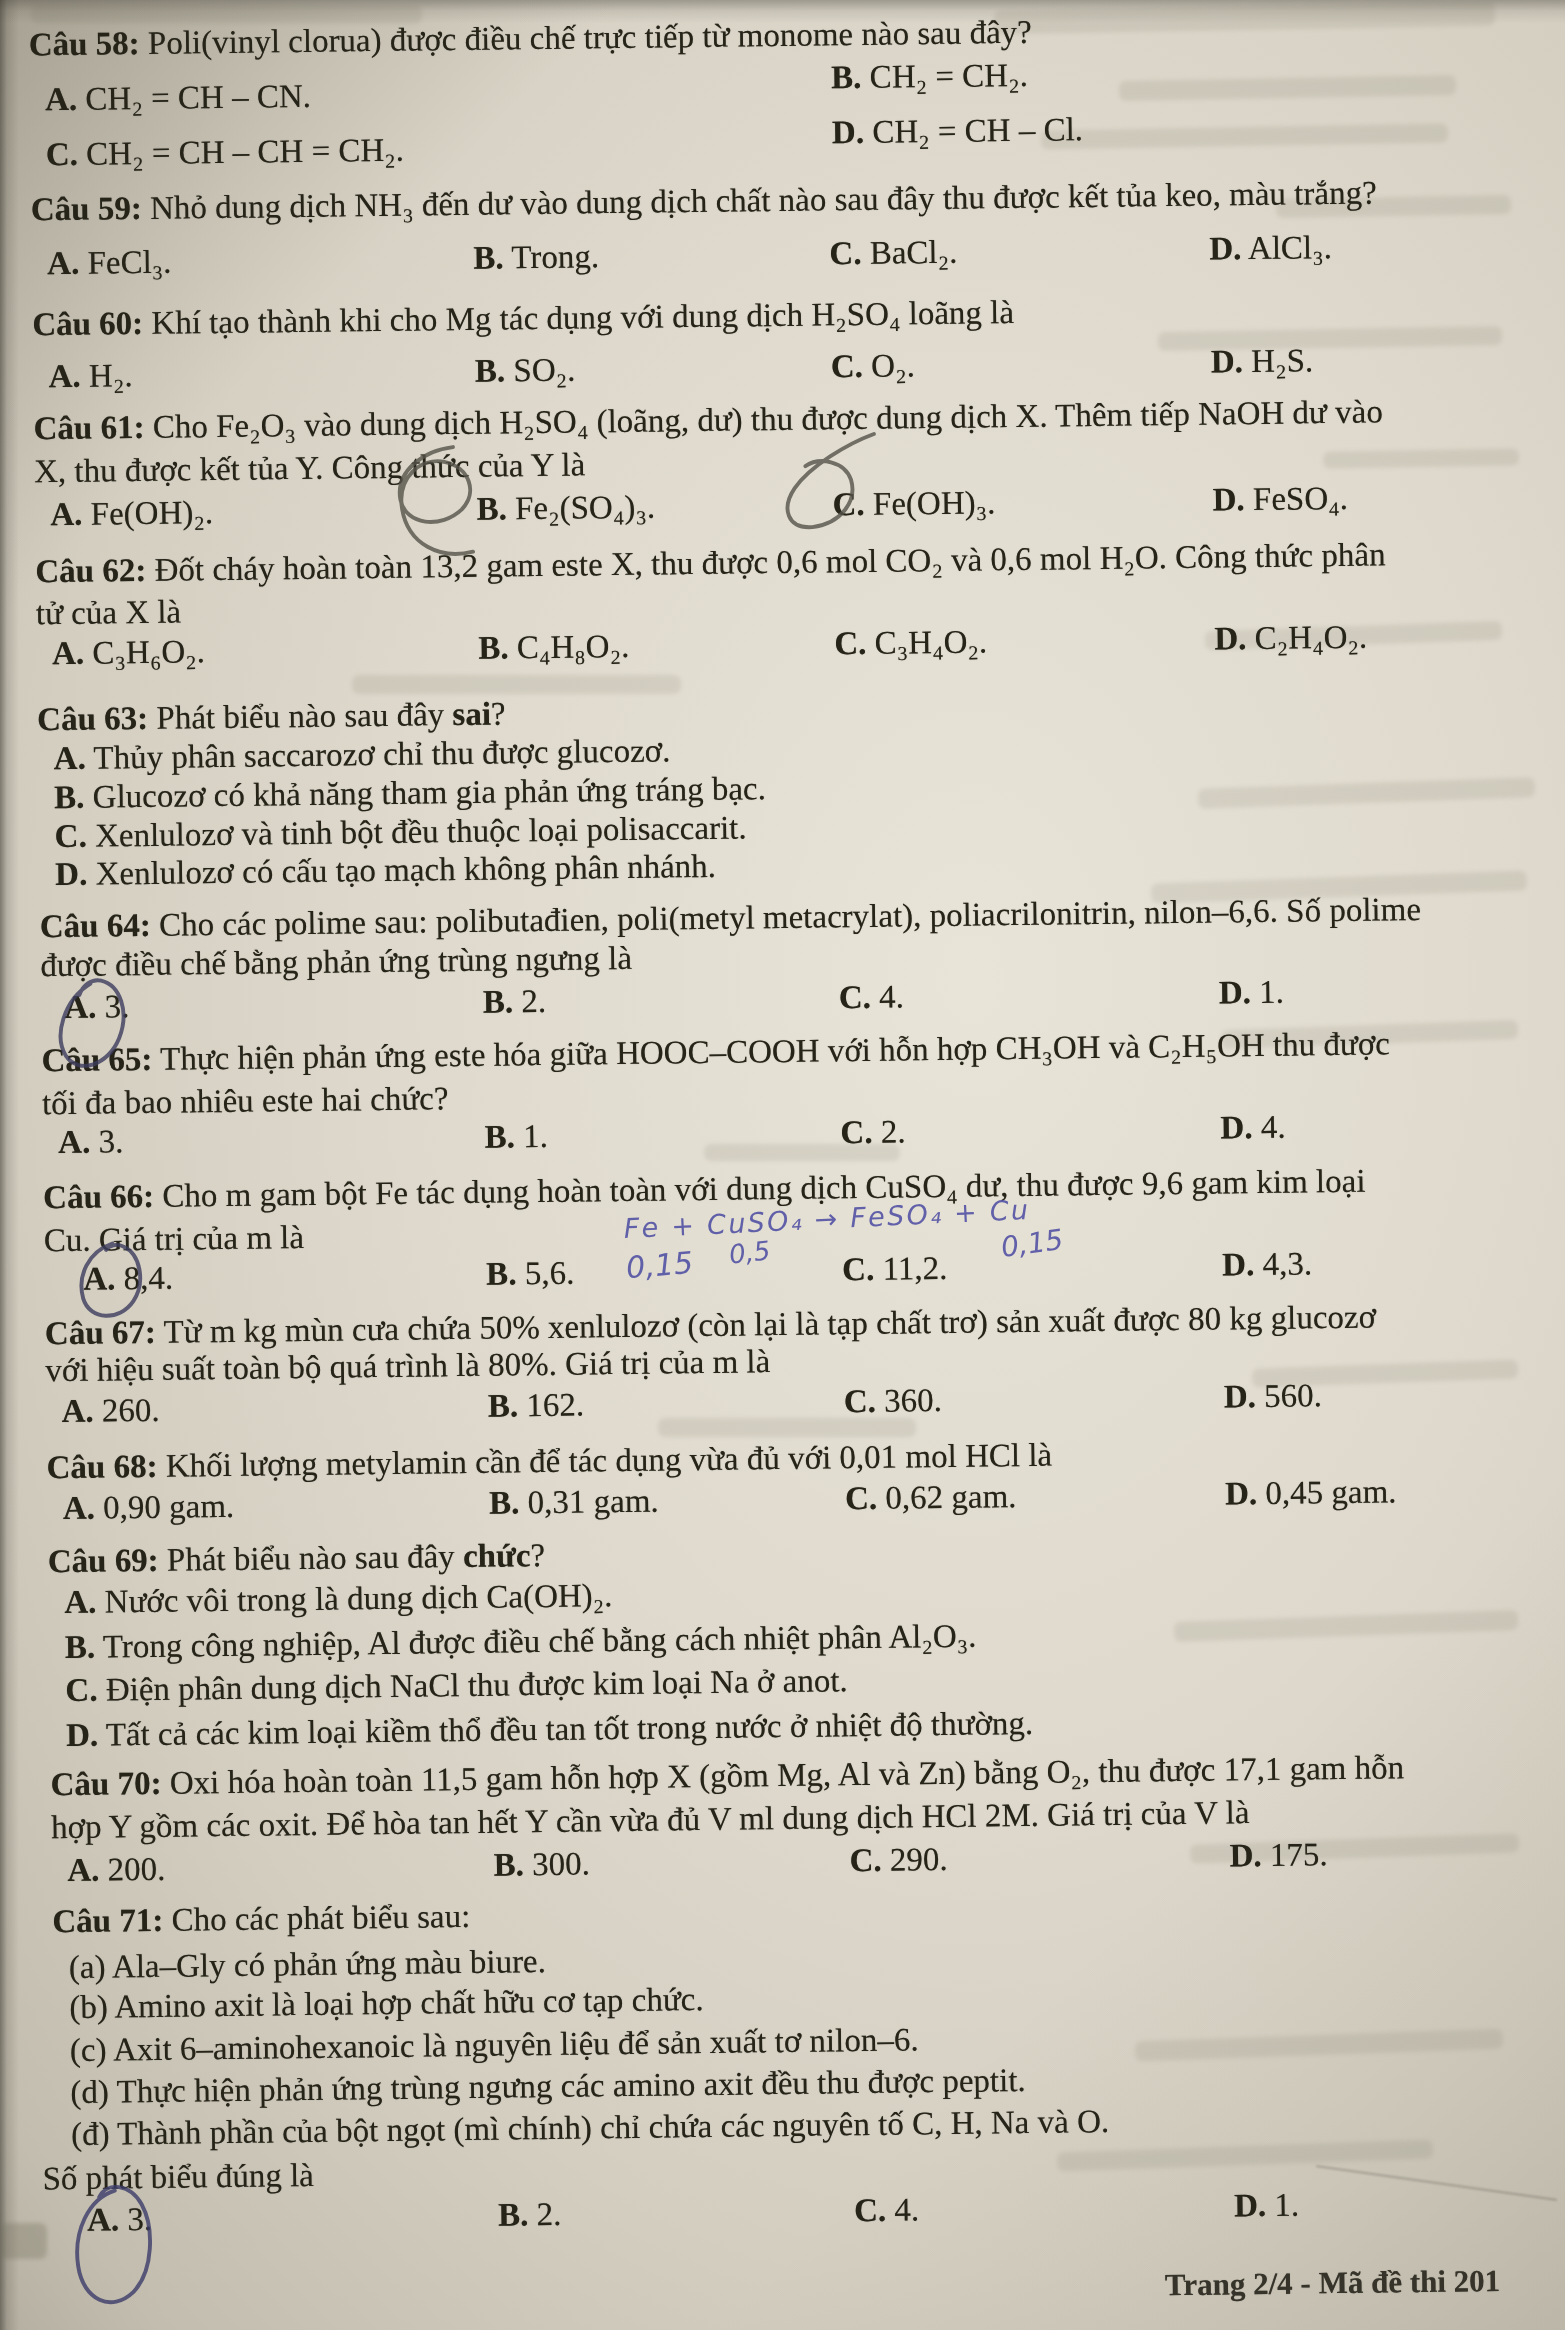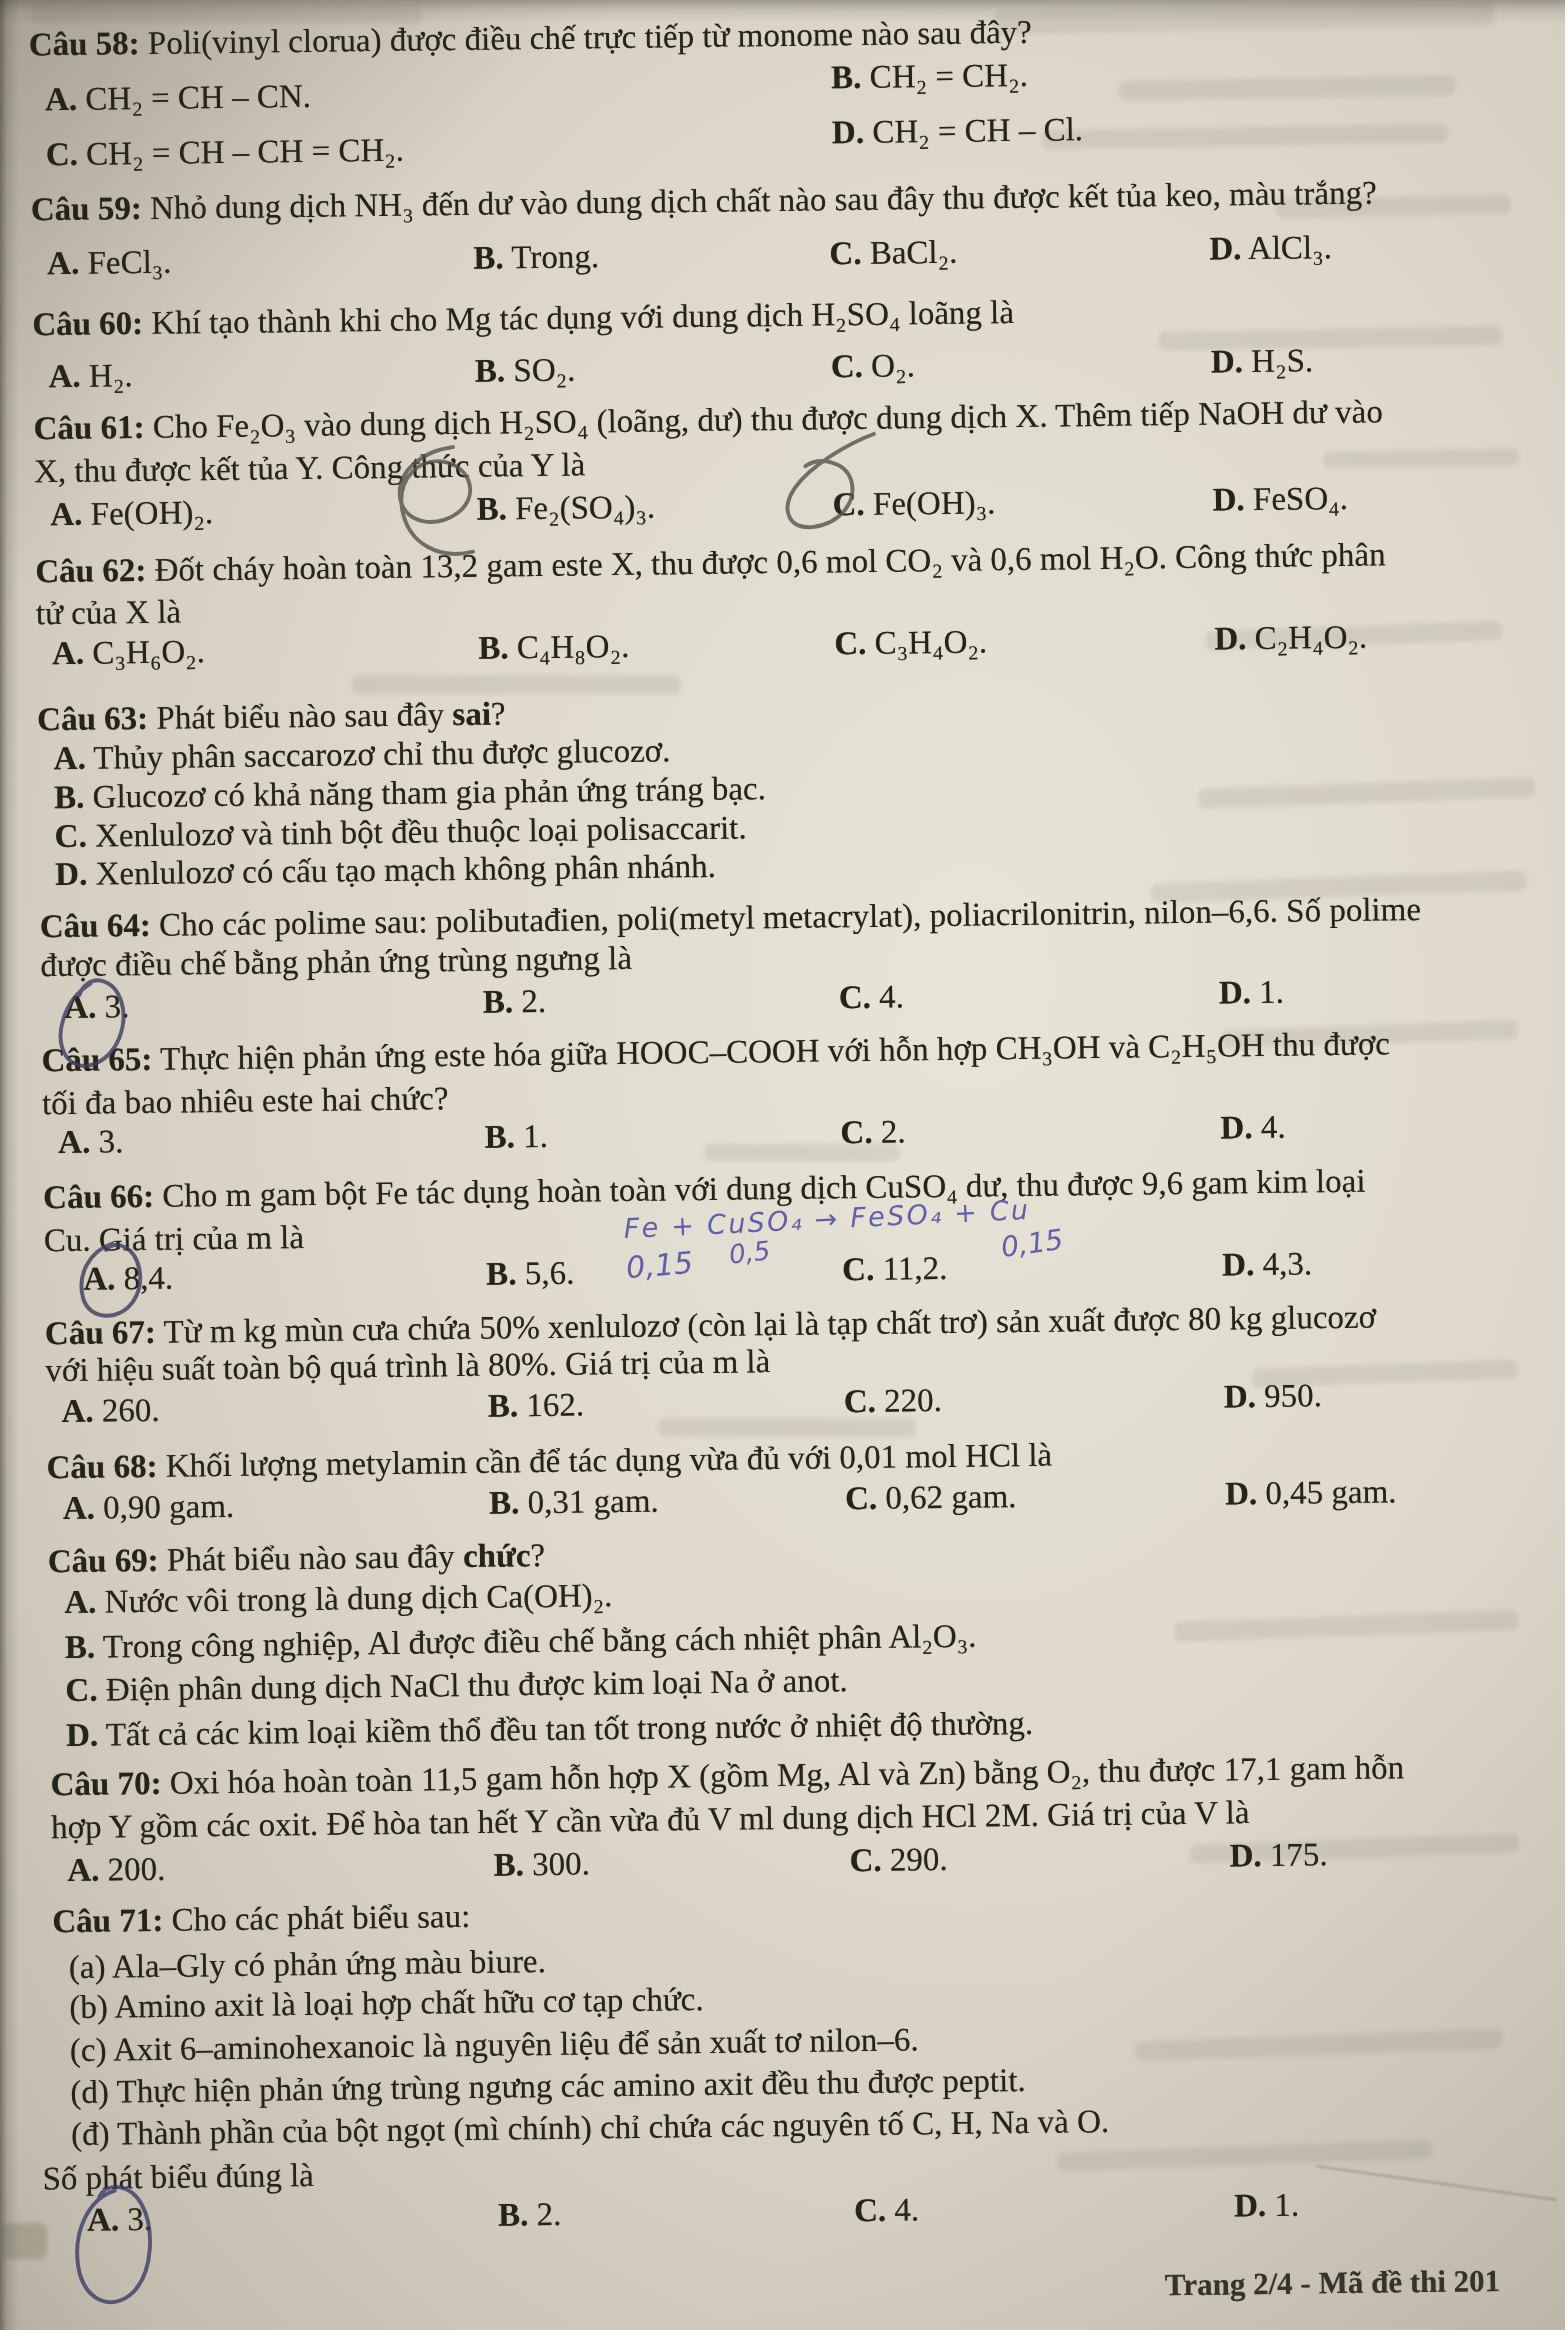--- a/index.html
+++ b/index.html
@@ -190,22 +190,22 @@
     <div class="ln" style="top:1306px">
       <span class="ql">Câu 67:</span>
       <span>Từ m kg mùn cưa chứa 50% xenlulozơ (còn lại là tạp chất trơ) sản xuất được 80 kg glucozơ</span>
     </div>
     <div class="ln" style="top:1343px">
       <span>với hiệu suất toàn bộ quá trình là 80%. Giá trị của m là</span>
     </div>
     <div class="row" style="top:1384px">
       <span class="o cA"><b class="ol">A.</b> <span>260.</span></span>
       <span class="o cB"><b class="ol">B.</b> <span>162.</span></span>
-      <span class="o cC"><b class="ol">C.</b> <span>220.</span></span>
-      <span class="o cD"><b class="ol">D.</b> <span>950.</span></span>
+      <span class="o cC"><b class="ol">C.</b> <span>360.</span></span>
+      <span class="o cD"><b class="ol">D.</b> <span>560.</span></span>
     </div>
 
     <div class="ln" style="top:1440px">
       <span class="ql">Câu 68:</span>
       <span>Khối lượng metylamin cần để tác dụng vừa đủ với 0,01 mol HCl là</span>
     </div>
     <div class="row" style="top:1481px">
       <span class="o cA"><b class="ol">A.</b> <span>0,90 gam.</span></span>
       <span class="o cB"><b class="ol">B.</b> <span>0,31 gam.</span></span>
       <span class="o cC"><b class="ol">C.</b> <span>0,62 gam.</span></span>

